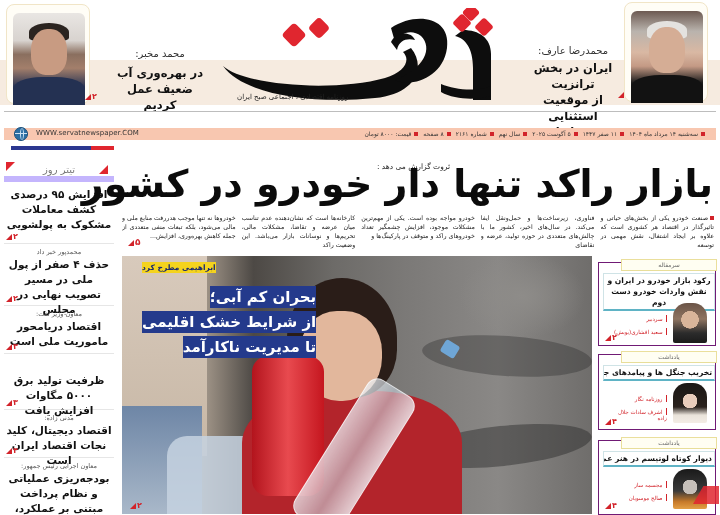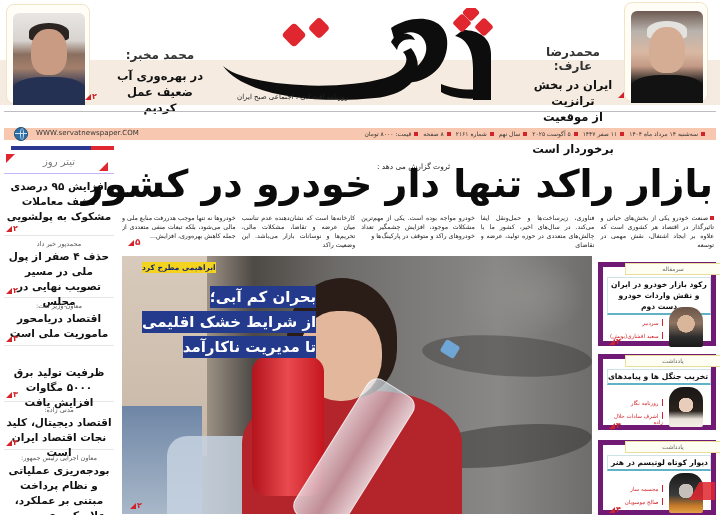--- a/index.html
+++ b/index.html
@@ -16,41 +16,41 @@
   .teaser-photo.left { background: linear-gradient(180deg,#e9e6e3 0%,#d8d3cf 30%, #8a6f5f 45%, #a37f6b 60%, #2b3553 80%, #1f2741 100%); }
   .teaser-photo.right { background: linear-gradient(180deg,#6d5a52 0%,#b9b3ad 22%,#d9b8a3 45%,#c49a85 60%,#1b1b1b 78%,#111 100%); }
   .face { position: absolute; left: 18px; top: 16px; width: 36px; height: 46px; border-radius: 45% 45% 40% 40%; background: #c89b82; }
   .face.right { background: #d5ad95; }
   .hair { position: absolute; left: 16px; top: 10px; width: 40px; height: 18px; border-radius: 50% 50% 20% 20%; background: #2b2420; }
   .hair.right { background: #e4e2df; }
   .suit { position: absolute; left: 0; top: 64px; width: 72px; height: 30px; border-radius: 40% 40% 0 0; background: #243152; }
   .suit.right { background: #121212; }
 
   .teaser-text { position: absolute; direction: rtl; text-align: center; }
-  .teaser-by { font-size: 12px; color: #333; font-weight: bold; }
+  .teaser-by { font-size: 10px; color: #333; font-weight: normal; }
   .teaser-head { font-size: 11.5px; font-weight: bold; line-height: 16px; color: #111; }
   .page-marker { position: absolute; font-size: 8px; color: #d2232a; font-weight: bold; direction: ltr; }
   .page-marker .tri { display: inline-block; width: 0; height: 0; border-left: 6px solid transparent; border-bottom: 6px solid #d2232a; margin-right: 1px; vertical-align: -1px; }
 
   .logo { position: absolute; left: 215px; top: 8px; width: 300px; height: 92px; }
   .logo-tagline { position: absolute; left: 237px; top: 93px; font-size: 7px; color: #222; direction: rtl; }
 
   
   .info-bar { position: absolute; left: 4px; top: 128px; width: 712px; height: 12px; background: #f8c7b0; padding-left: 6px; }
   .globe { position: absolute; left: 10px; top: -1px; width: 14px; height: 14px; border-radius: 50%; background: #2b6ea3; border: 1px solid #1b4f7a; }
   .globe:before { content: ""; position: absolute; left: 5px; top: 0; width: 2px; height: 12px; border-left: 1px solid #cfe3f3; border-right: 1px solid #cfe3f3; border-radius: 50%; }
   .globe:after { content: ""; position: absolute; left: 0; top: 5px; width: 12px; height: 1px; background: #cfe3f3; }
   .site-url { position: absolute; left: 32px; top: 1px; font-size: 7px; color: #333; letter-spacing: 0.1px; }
   .date-line { position: absolute; right: 8px; top: 2px; font-size: 6px; color: #333; direction: rtl; white-space: nowrap; }
   .date-line .sq { display: inline-block; width: 4px; height: 4px; background: #d2232a; margin: 0 3px; vertical-align: 0; }
 
   
   .sidebar { position: absolute; left: 4px; top: 146px; width: 110px; height: 369px; direction: rtl; }
   .sb-stripe { height: 4px; width: 103px; margin-left: 0; background: linear-gradient(90deg, #2b3790 0%, #2b3790 78%, #e0262f 78%, #e0262f 100%); }
-  .sb-title-row { position: relative; height: 22px; margin-top: 2px; border-bottom: 1px solid #c4b5fd; text-decoration: underline; }
+  .sb-title-row { position: relative; height: 22px; margin-top: 10px; border-bottom: 6px solid #c4b5fd; text-decoration: underline; }
   .sb-title { position: absolute; left: 0; right: 0; top: 4px; text-align: center; font-size: 10px; color: #777; }
   .corner-l { position: absolute; left: 2px; top: 2px; width: 0; height: 0; border-top: 9px solid #e0262f; border-right: 9px solid transparent; }
   .corner-r { position: absolute; right: 6px; bottom: 2px; width: 0; height: 0; border-bottom: 9px solid #e0262f; border-left: 9px solid transparent; }
   .sb-item { position: relative; padding: 3px 2px 4px 2px; border-bottom: 1px solid #e6e6e6; text-align: center; }
   .sb-kicker { font-size: 6.5px; color: #555; line-height: 10px; }
   .sb-head { font-size: 10.5px; font-weight: bold; line-height: 15px; color: #111; }
   .sb-item .page-marker { left: 2px; bottom: 2px; }
 
   
   .main-kicker { position: absolute; left: 320px; top: 162px; width: 130px; font-size: 7.5px; color: #222; direction: rtl; text-align: right; }
@@ -78,21 +78,21 @@
   .clear-bottle { position: absolute; left: 205px; top: 120px; width: 54px; height: 160px; background: linear-gradient(90deg,rgba(235,240,245,0.75),rgba(200,210,220,0.6),rgba(240,244,248,0.8)); border-radius: 12px; transform: rotate(32deg); border: 1px solid rgba(255,255,255,0.6); }
   .blue-cap { position: absolute; left: 320px; top: 86px; width: 16px; height: 14px; background: #6fa6d6; border-radius: 3px; transform: rotate(32deg); }
 
   .photo-kicker { position: absolute; left: 20px; top: 6px; background: #f4d31e; color: #1b2a6e; font-size: 7.5px; font-weight: bold; padding: 1px 0; direction: rtl; }
   .photo-headline { position: absolute; left: 20px; top: 30px; direction: rtl; }
   .ph-line { display: block; width: max-content; margin-bottom: 3px; background: #243a8c; color: #fff; font-size: 15px; font-weight: bold; line-height: 22px; padding: 0 0; }
   .photo-marker { left: 8px; bottom: 4px; color: #d2232a; }
 
   
   .rcol { position: absolute; left: 598px; top: 258px; width: 118px; height: 257px; }
-  .op-card { position: absolute; left: 0; width: 118px; border: 5px solid #701a75; background: #fff; }
+  .op-card { position: absolute; left: 0; width: 118px; border: 1px solid #701a75; background: #fff; }
   .op-tab { position: absolute; left: 22px; top: -4px; width: 96px; height: 12px; border: 1px solid #eadf9c; border-bottom: 1px solid #e8de99; background: #fffef2; font-size: 6px; color: #666; text-align: center; line-height: 10px; direction: rtl; }
   .op-title { position: absolute; left: 4px; right: 0; top: 10px; border: 1px solid #cfe3e6; border-bottom: 2px solid #5fb3c5; background: #fff; font-size: 7.6px; font-weight: bold; line-height: 11px; color: #111; text-align: center; direction: rtl; padding: 1px 2px; }
   .op-avatar { position: absolute; right: 8px; width: 34px; height: 40px; border-radius: 14px 14px 2px 2px; overflow: hidden; }
   .op-meta { position: absolute; right: 48px; width: 60px; direction: rtl; text-align: right; font-size: 5.5px; color: #d2232a; }
   .op-meta .bar { display: inline-block; width: 1.5px; height: 7px; background: #d2232a; margin-left: 3px; vertical-align: -1px; }
   .op-meta div { margin-bottom: 6px; }
   .op-card .page-marker { left: 6px; }
   .av1 { background: radial-gradient(circle at 50% 42%, #d9b59a 0 30%, transparent 31%), linear-gradient(180deg,#6b5447 0%, #8e7461 40%, #2c2c2c 75%, #1b1b1b 100%); }
   .av2 { background: radial-gradient(circle at 50% 45%, #e9cdbb 0 26%, transparent 27%), linear-gradient(180deg,#1a1614 0%, #2a221d 60%, #e9e3da 80%, #f3ede5 100%); }
   .av3 { background: radial-gradient(circle at 50% 45%, #c6c0ba 0 26%, transparent 27%), linear-gradient(180deg,#1a1a1a 0%, #3b3b3b 55%, #c77a2a 82%, #e3a046 100%); }

